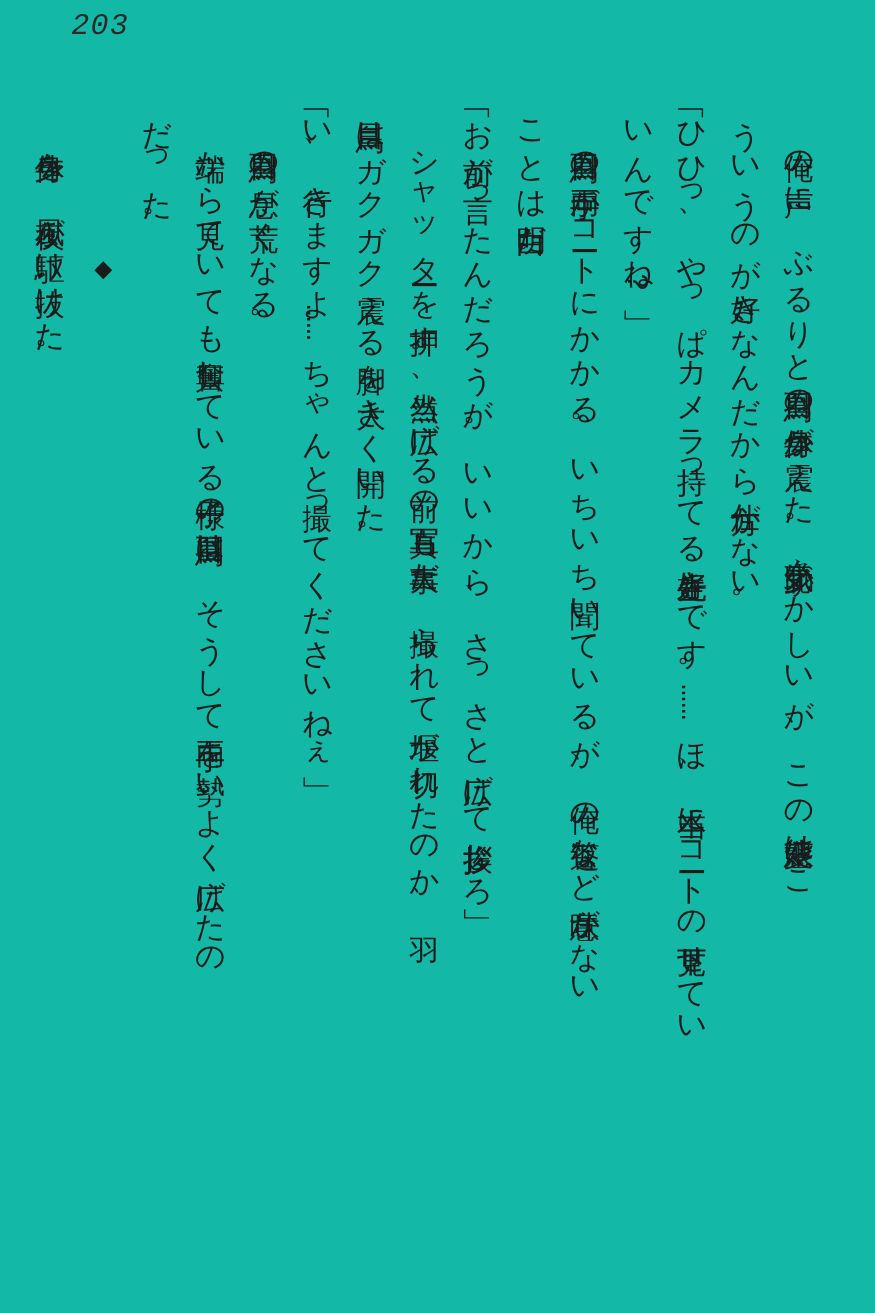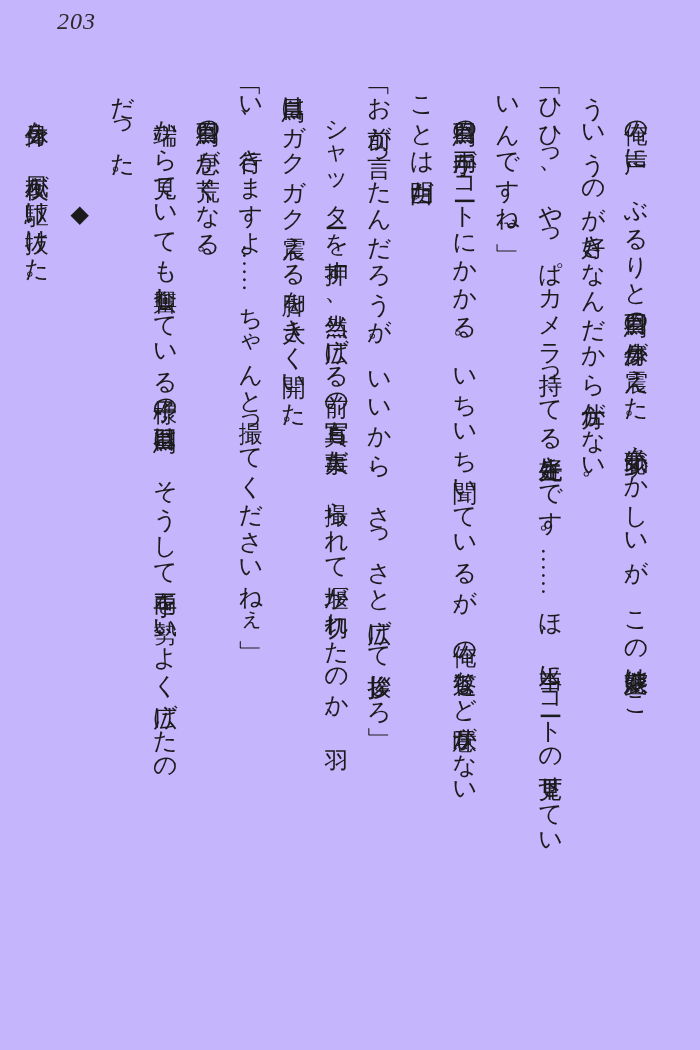--- a/index.html
+++ b/index.html
@@ -44,21 +44,21 @@
     padding: 0;
     white-space: pre-line; 
   }
   .para.narration { text-indent: 1em; }
   .para.dialogue  { text-indent: 0; }
   .para.scene-break { text-indent: 5em; }
 </style>
 </head>
 <body>
 
-<div class="book-page" style="background: #c4b5fd;">
+<div class="book-page" style="background: #14b8a6; font-family: Liberation Mono, monospace;">
   <div class="page-number">203</div>
   <div class="text-block" style="color: rgb(27, 27, 27);">
       <p class="para narration">俺の声に、ぶるりと羽目鳥の身体が震えた。少々気恥ずかしいが、この変態娘はこ
 ういうのが好きなんだから仕方がない。</p>
       <p class="para dialogue">「ひひっ、やっぱカメラ持ってる先生好きです。……ほ、本当にコートの下見せてい
 いんですね?」</p>
       <p class="para narration">羽目鳥の両手がコートにかかる。いちいち聞いているが、俺の返答など意味がない
 ことは明白だ。</p>
       <p class="para dialogue">「お前が言ったんだろうが。いいから、さっさと広げて挨拶しろ」</p>
       <p class="para narration">シャッターを押す。当然、広げる前の写真も大事だ。撮られて堰が切れたのか、羽

